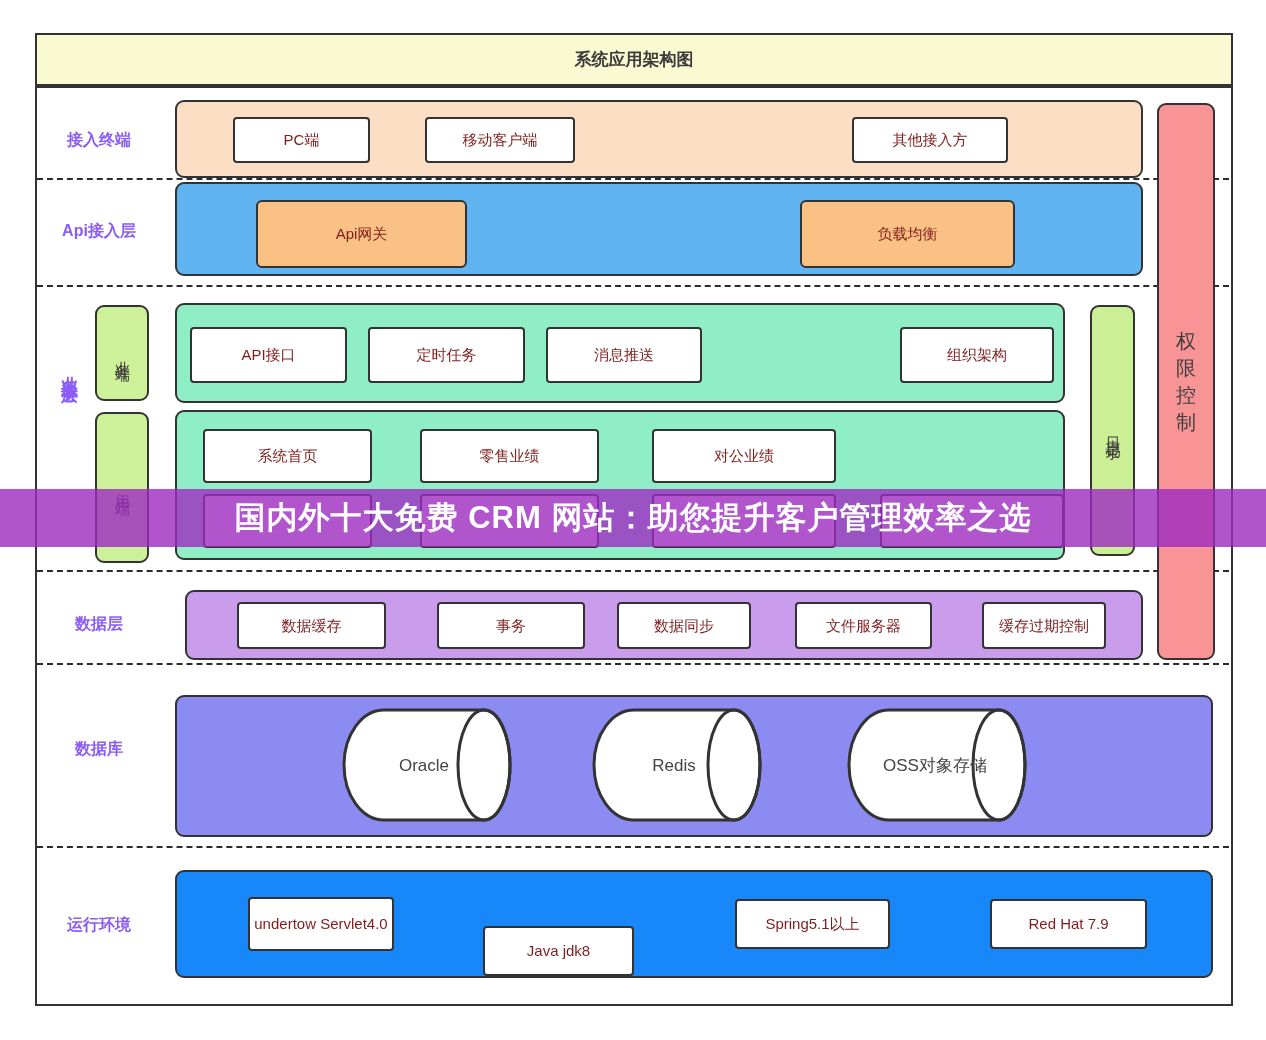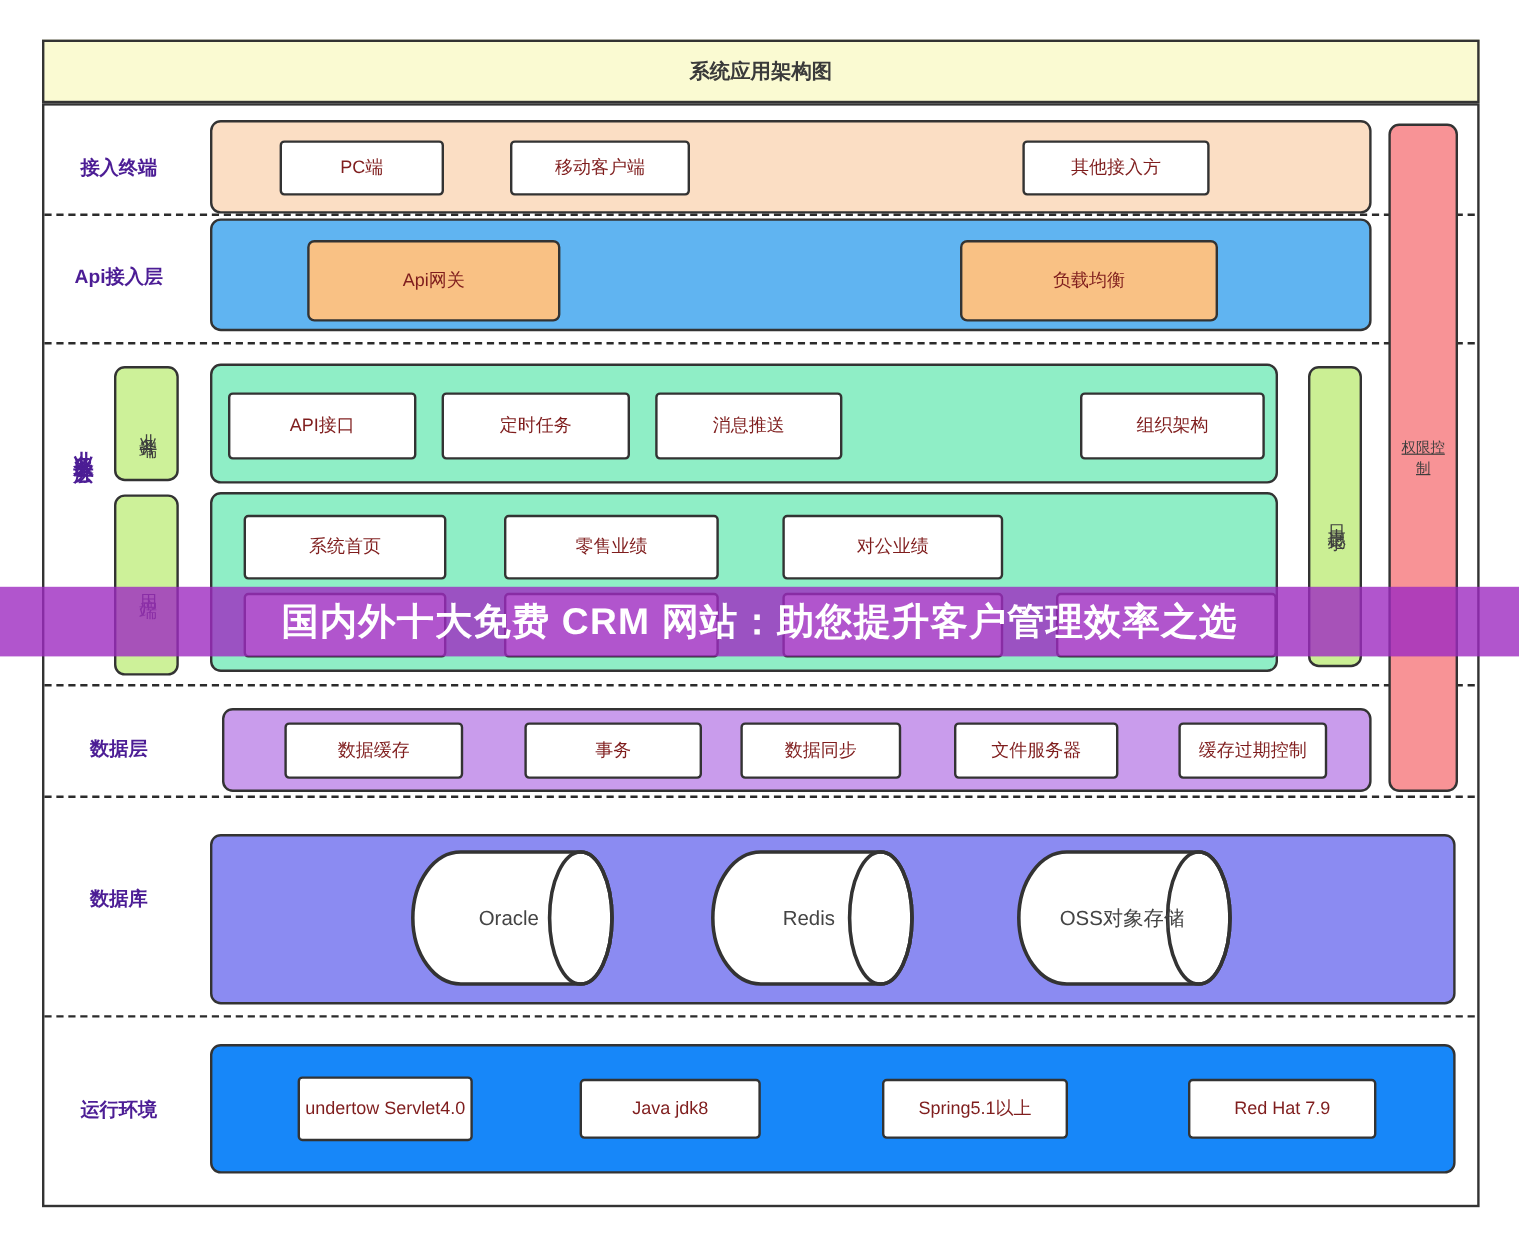--- a/index.html
+++ b/index.html
@@ -10,21 +10,21 @@
   .titlebox{
     position:absolute;left:35px;top:33px;width:1194px;height:49px;
     background:#FAFAD2;border:2px solid #333;display:flex;align-items:center;justify-content:center;
     font-size:17px;font-weight:bold;color:#3a3a3a;
   }
   .mainbox{
     position:absolute;left:35px;top:86px;width:1194px;height:916px;
     border:2px solid #333;background:#fff;
   }
   .dash{position:absolute;left:37px;width:1192px;height:0;border-top:2px dashed #2b2b2b;z-index:2;}
-  .rlabel{position:absolute;left:38px;width:122px;text-align:center;font-size:16px;font-weight:bold;color:#4c1d95;z-index:3;}
+  .rlabel{position:absolute;left:38px;width:122px;text-align:center;font-size:16px;font-weight:bold;color:#8b5cf6;z-index:3;}
   .vtext{writing-mode:vertical-rl;text-orientation:upright;letter-spacing:3px;}
   .cont{position:absolute;border:2px solid #333;border-radius:9px;z-index:1;}
   .wbox{
     position:absolute;background:#ffffff;border:2px solid #333;border-radius:4px;
     display:flex;align-items:center;justify-content:center;text-align:center;
     font-size:15px;color:#7f1d1d;z-index:4;line-height:1.3;
   }
   .obox{background:#F9C184;border-radius:6px;text-align:right;}
   .vbar{
     position:absolute;border:2px solid #333;border-radius:9px;z-index:5;
@@ -89,21 +89,21 @@
   <div class="wbox" style="left:203px;top:494px;width:165px;height:50px"></div>
   <div class="wbox" style="left:420px;top:494px;width:175px;height:50px"></div>
   <div class="wbox" style="left:652px;top:494px;width:180px;height:50px"></div>
   <div class="wbox" style="left:880px;top:494px;width:180px;height:50px"></div>
 
   <div class="vbar" style="left:1090px;top:305px;width:41px;height:247px;background:#CBEF94">
     <span class="vtext">日志记录</span>
   </div>
 
   <div class="vbar" style="left:1157px;top:103px;width:54px;height:553px;background:#F89396">
-    <span style="width:36px;text-align:center;font-size:12px;text-decoration:underline;">权限控制</span>
+    <span style="width:36px;text-align:center;font-size:20px;">权限控制</span>
   </div>
 
   <div class="cont" style="left:185px;top:590px;width:954px;height:66px;background:#C99CEC"></div>
   <div class="wbox" style="left:237px;top:602px;width:145px;height:43px">数据缓存</div>
   <div class="wbox" style="left:437px;top:602px;width:144px;height:43px">事务</div>
   <div class="wbox" style="left:617px;top:602px;width:130px;height:43px">数据同步</div>
   <div class="wbox" style="left:795px;top:602px;width:133px;height:43px">文件服务器</div>
   <div class="wbox" style="left:982px;top:602px;width:120px;height:43px">缓存过期控制</div>
 
   <div class="cont" style="left:175px;top:695px;width:1034px;height:138px;background:#8B8BF2"></div>
@@ -118,21 +118,21 @@
     <text x="86" y="65" text-anchor="middle">Redis</text>
   </svg>
   <svg class="cyl" style="left:843px;top:706px" width="186" height="118" viewBox="0 0 186 118">
     <path d="M156,4 L46,4 A40,55 0 0 0 46,114 L156,114 A26,55 0 0 0 156,4 Z" fill="#ffffff" stroke="#333" stroke-width="3"></path>
     <ellipse cx="156" cy="59" rx="26" ry="55" fill="none" stroke="#333" stroke-width="3"></ellipse>
     <text x="92" y="65" text-anchor="middle">OSS对象存储</text>
   </svg>
 
   <div class="cont" style="left:175px;top:870px;width:1034px;height:104px;background:#1787F9"></div>
   <div class="wbox" style="left:248px;top:897px;width:142px;height:50px">undertow Servlet4.0</div>
-  <div class="wbox" style="left:483px;top:899px;width:147px;height:46px">Java jdk8</div>
+  <div class="wbox" style="left:483px;top:926px;width:147px;height:46px">Java jdk8</div>
   <div class="wbox" style="left:735px;top:899px;width:151px;height:46px">Spring5.1以上</div>
   <div class="wbox" style="left:990px;top:899px;width:153px;height:46px">Red Hat  7.9</div>
 
   <div class="banner">
     <span>国内外十大免费 CRM 网站：助您提升客户管理效率之选</span>
   </div>
 
 </div>
 
 </body></html>

